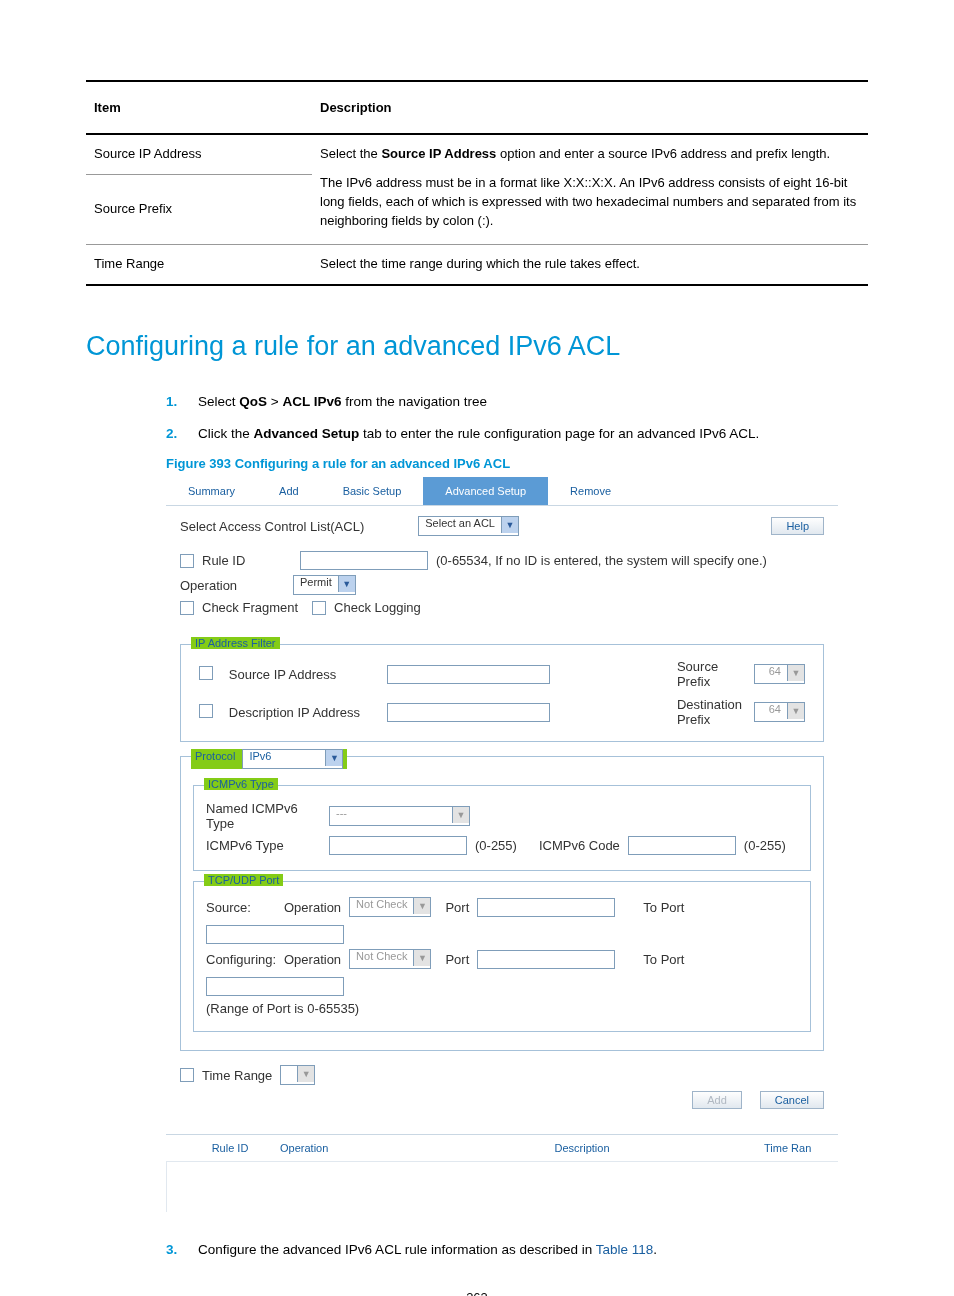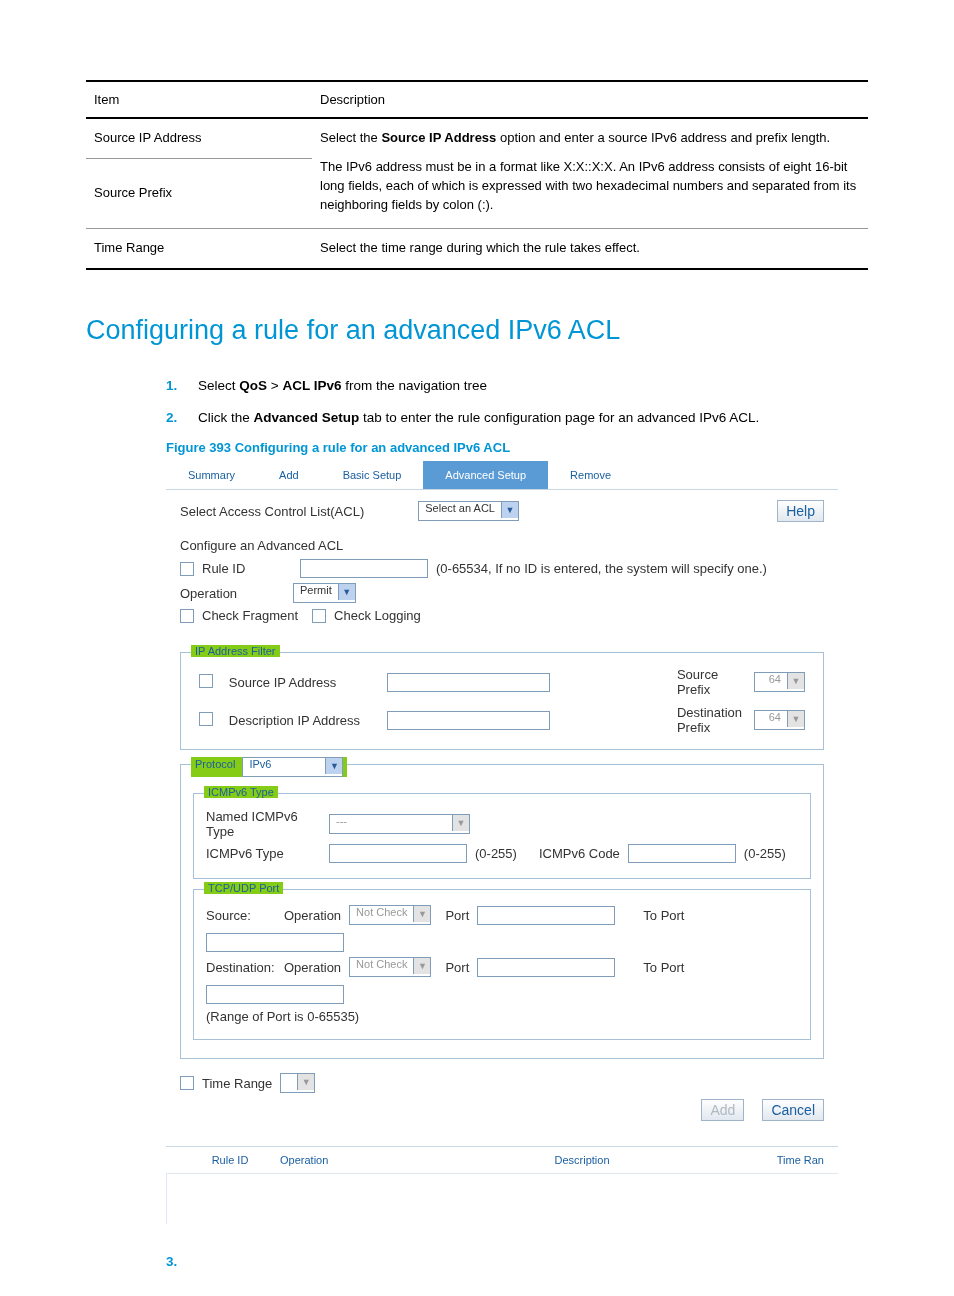--- a/index.html
+++ b/index.html
@@ -1,39 +1,39 @@
 <!DOCTYPE html>
 <html><head>
 <meta charset="utf-8">
 <style>
 body{margin:0;font-family:Arial,Helvetica,sans-serif;font-size:12.5px;color:#000;background:#fff}
 .page{width:954px;margin:0 auto;padding:80px 86px 40px;box-sizing:border-box}
 .desc-table{width:100%;border-collapse:collapse;margin-bottom:45px}
 .desc-table thead tr{border-top:2px solid #000;border-bottom:2px solid #000}
-.desc-table th{text-align:left;font-weight:normal;font-size:13px;padding:10px 8px}
+.desc-table th{text-align:left;font-weight:bold;font-size:13px;padding:18px 8px}
 .desc-table td{padding:10px 8px;vertical-align:top;font-size:13px;line-height:1.45}
 .desc-table tbody tr{border-bottom:1px solid #999}
 .desc-table tbody tr:last-child{border-bottom:2px solid #000}
 .col-item{width:210px}
 h1{color:#0096d6;font-weight:normal;font-size:27px;margin:4px 0 30px;font-family:Arial,Helvetica,sans-serif}
 .steps{margin-left:80px;margin-right:30px}
 .step{display:flex;margin-bottom:12px;font-size:13.5px;line-height:1.5}
 .step-num{color:#0096d6;font-weight:bold;width:32px;flex-shrink:0}
 .figure-caption{color:#0096d6;font-weight:bold;font-size:13px;margin:10px 0 6px}
 .screenshot{border:0;background:#fff;font-size:11px;font-family:Tahoma,Arial,sans-serif;color:#333}
 .ss-tabs{display:flex;border-bottom:1px solid #c9d7e3}
 .ss-tab{padding:8px 22px;color:#1a5fa0;cursor:pointer}
 .ss-tab.active{background:#5b9bd5;color:#fff}
 .ss-row{display:flex;align-items:center;padding:10px 14px;gap:12px}
 .ss-select{border:1px solid #7f9db9;background:#fff;display:inline-flex;height:18px;font-size:11px}
 .ss-select .v{padding:0 6px}
 .ss-select .arrow{width:16px;height:16px;background:#bcd2ee;display:flex;align-items:center;justify-content:center;border-left:1px solid #7f9db9;color:#2a5a9a;font-size:9px}
 .ss-select.disabled .arrow{background:#e3e3e3;color:#999}
 .ss-select.disabled{color:#999}
-.ss-btn{background:linear-gradient(#fefefe,#e1e8ef);border:1px solid #9fb4c9;padding:2px 8px;font-size:14px;color:#1a5fa0;cursor:pointer}
+.ss-btn{background:linear-gradient(#fefefe,#e1e8ef);border:1px solid #9fb4c9;padding:2px 14px;font-size:11px;color:#1a5fa0;cursor:pointer}
 .ss-btn.disabled{color:#b0b8c2}
 .ss-link{color:#1a5fa0}
 .ss-box{padding:0 14px 10px}
 .ss-line{display:flex;align-items:center;gap:8px;margin:5px 0;flex-wrap:wrap}
 .ss-input{border:1px solid #7f9db9;height:17px;background:#fff;font-size:11px;padding:0 3px}
 .ss-checkbox{width:12px;height:12px;border:1px solid #7f9db9;background:#fff;display:inline-block;flex-shrink:0}
 .ss-label{font-size:13px}
 .fieldset{border:1px solid #a6c1d9;margin:14px 14px;padding:10px 12px;position:relative}
 .fieldset-legend{position:absolute;top:-8px;left:10px;background:#84cc16;padding:0 4px;color:#1a5fa0;font-size:11px}
 .ss-grid{width:100%;border-collapse:collapse}
@@ -105,21 +105,20 @@
 <span style="width:30px"></span>
 <span class="ss-select">
 <span class="v">Select an ACL</span>
 <span class="arrow">▼</span>
 </span>
 <span style="flex:1"></span>
 <span class="ss-btn">Help</span>
 </div>
 
 <div class="ss-box">
-<div class="ss-label" style="margin:6px 0">Configure an Advanced ACL</div>
 
 <div class="ss-line">
 <span class="ss-checkbox"></span>
 <span class="ss-label" style="width:90px">Rule ID</span>
 <input class="ss-input" style="width: 120px;">
 <span class="ss-label">(0-65534, If no ID is entered, the system will specify one.)</span>
 </div>
 
 <div class="ss-line">
 <span class="ss-label" style="width:105px">Operation</span>
@@ -204,21 +203,21 @@
 <span class="ss-select disabled">
                 <span class="v">Not Check</span>
                 <span class="arrow">▼</span>
               </span>
 <span class="ss-label" style="margin-left:6px">Port</span>
 <input class="ss-input" style="width: 130px;">
 <span class="ss-label" style="margin-left:20px">To Port</span>
 <input class="ss-input" style="width: 130px;">
 </div>
 <div class="ss-line">
-<span class="ss-label" style="width:70px">Destination:</span>
+<span class="ss-label" style="width:70px">Configuring:</span>
 <span class="ss-label">Operation</span>
 <span class="ss-select disabled">
                 <span class="v">Not Check</span>
                 <span class="arrow">▼</span>
               </span>
 <span class="ss-label" style="margin-left:6px">Port</span>
 <input class="ss-input" style="width: 130px;">
 <span class="ss-label" style="margin-left:20px">To Port</span>
 <input class="ss-input" style="width: 130px;">
 </div>
@@ -241,28 +240,31 @@
 <span class="ss-btn disabled">Add</span>
 <span class="ss-btn">Cancel</span>
 </div>
 </div>
 
 <div class="ss-results">
 <div class="ss-results-head">
 <div class="ss-results-col" style="flex:0 0 100px;text-align:center">Rule ID</div>
 <div class="ss-results-col" style="flex:0 0 120px">Operation</div>
 <div class="ss-results-col" style="flex:1;text-align:center">Description</div>
-<div class="ss-results-col" style="flex:0 0 60px;text-align:right">Time Ran</div>
+<div class="ss-results-col" style="flex:0 0 60px;text-align:left">Time Ran</div>
 </div>
 </div>
 <div class="spacer"></div>
 
 </div>
 
 <div class="step" style="margin-top:28px">
 <span class="step-num">3.</span>
+<span>
+<span>Configure the advanced IPv6 ACL rule information as described in </span><span class="ss-link">Table 118</span><span>.</span>
+</span>
 </div>
 
 </div>
 
 <div class="page-num">363</div>
 
 </div>
 
 </body></html>

